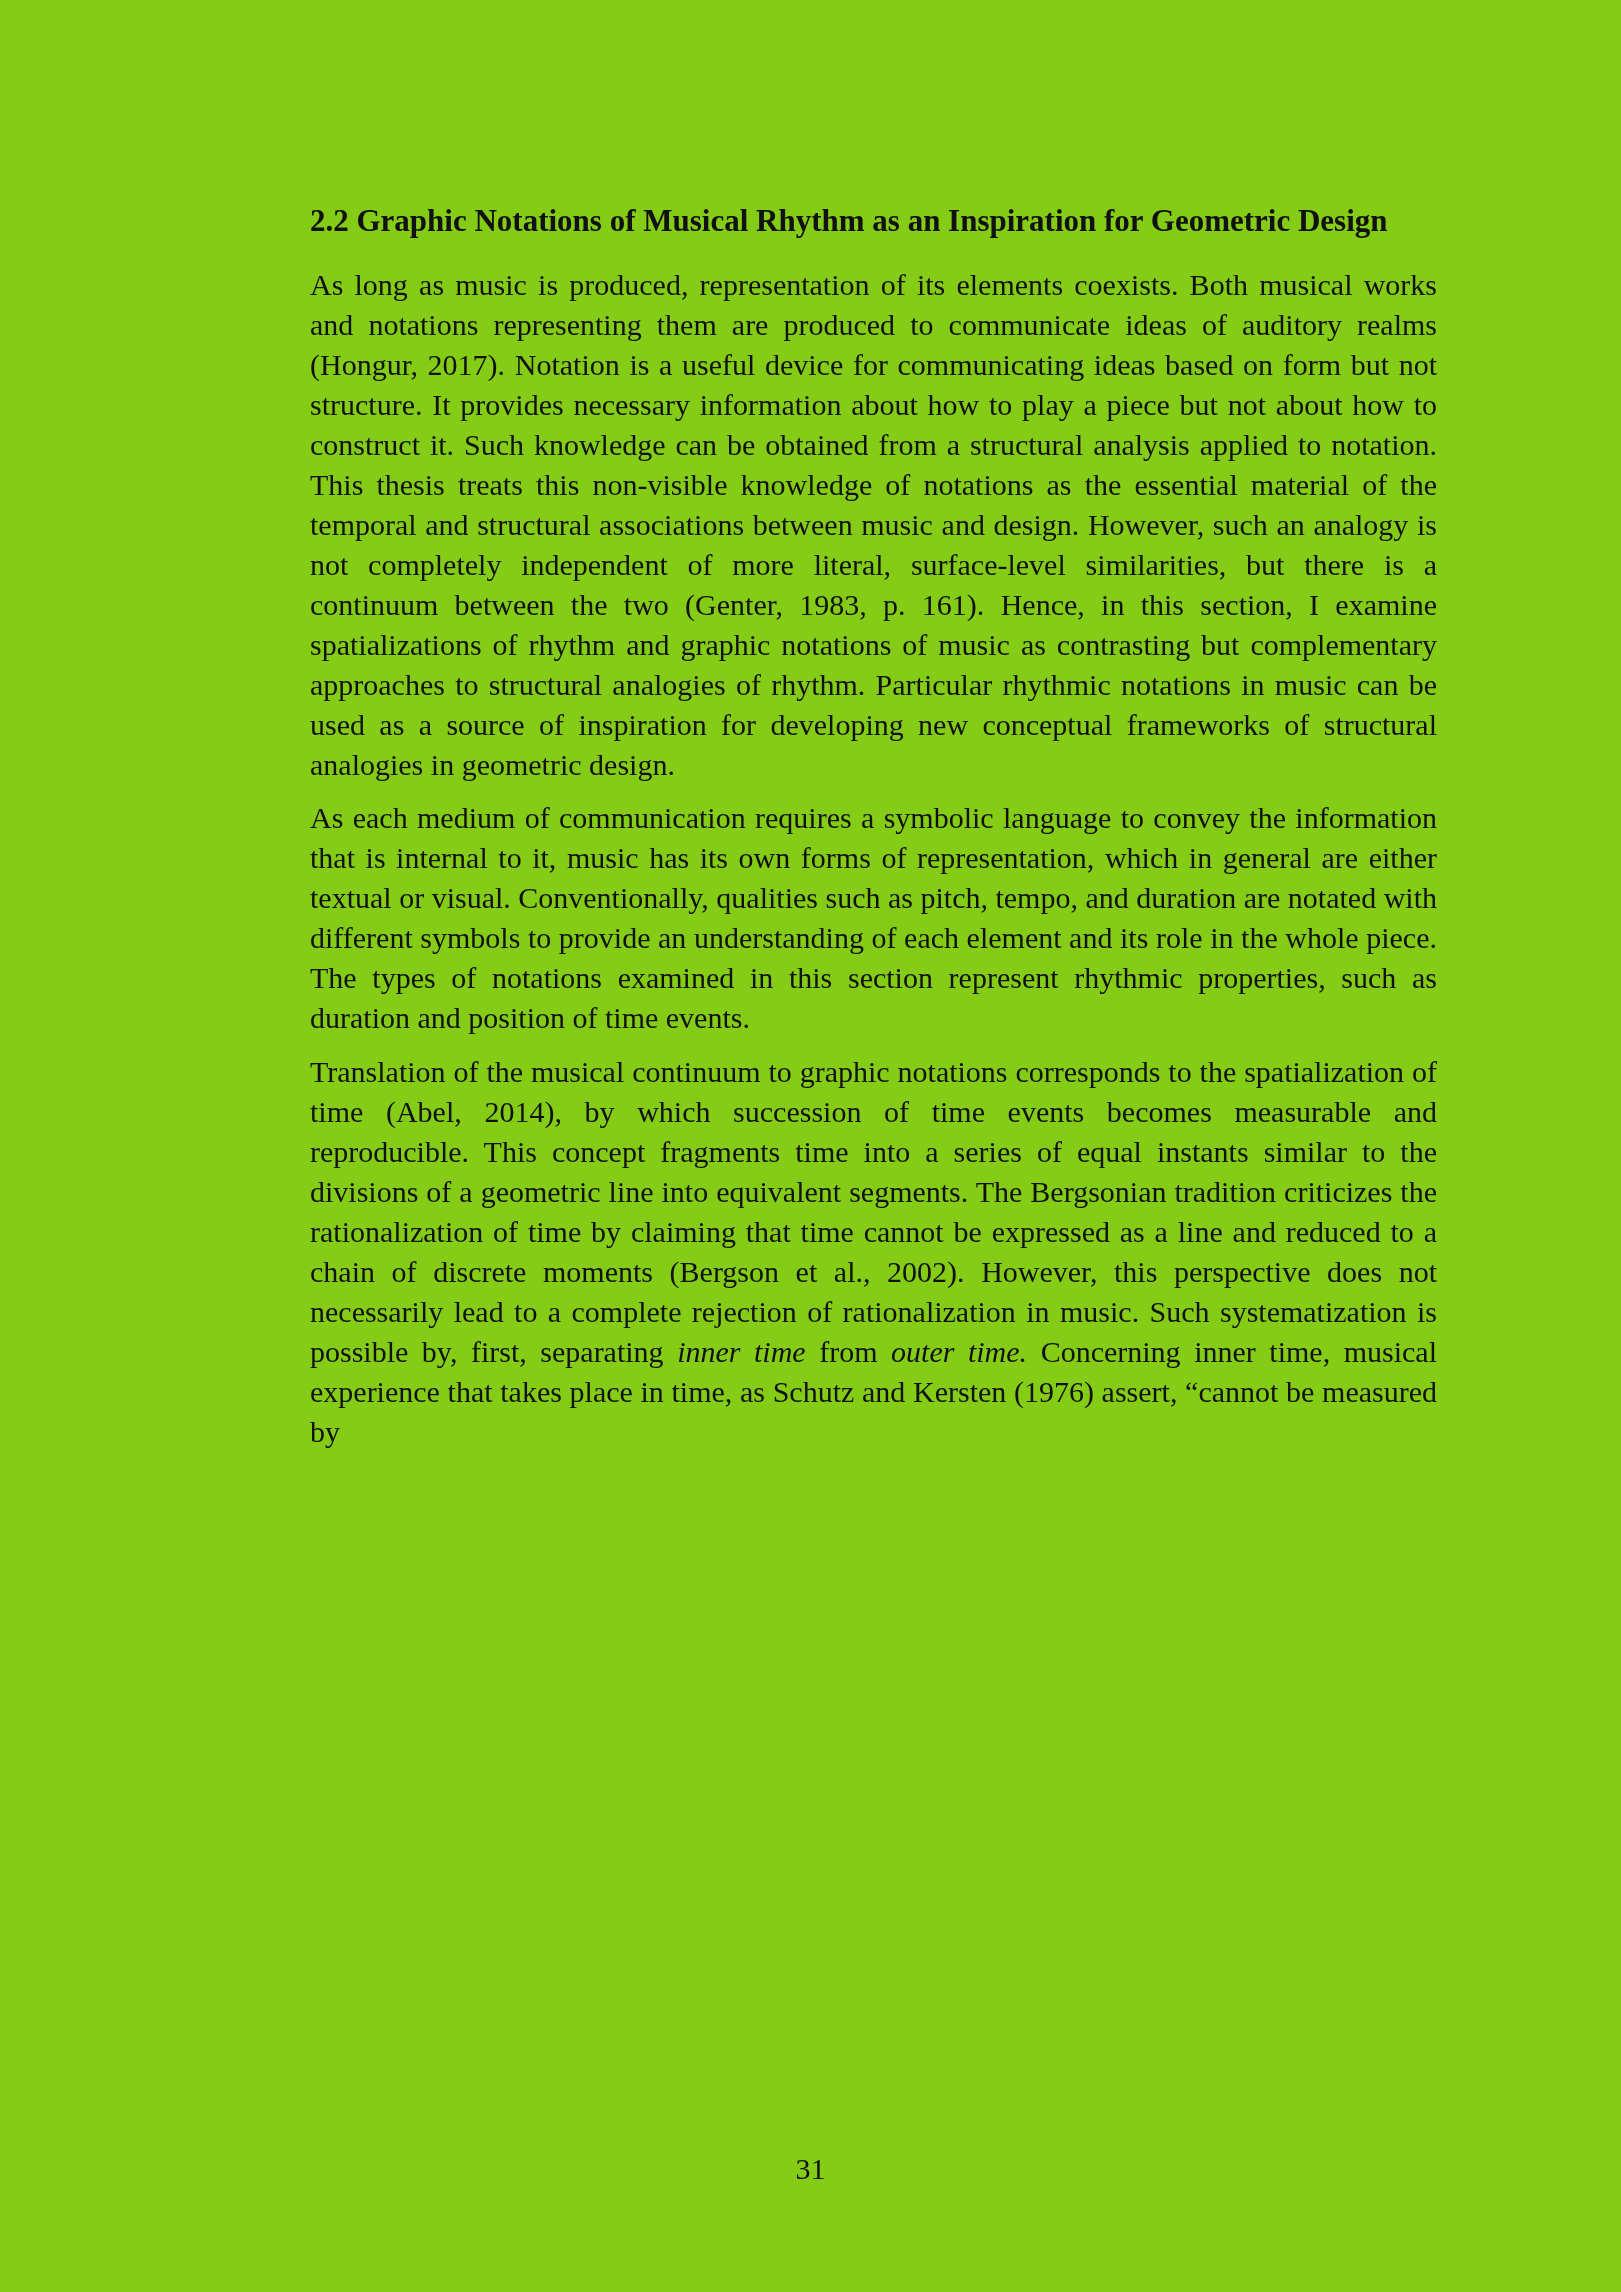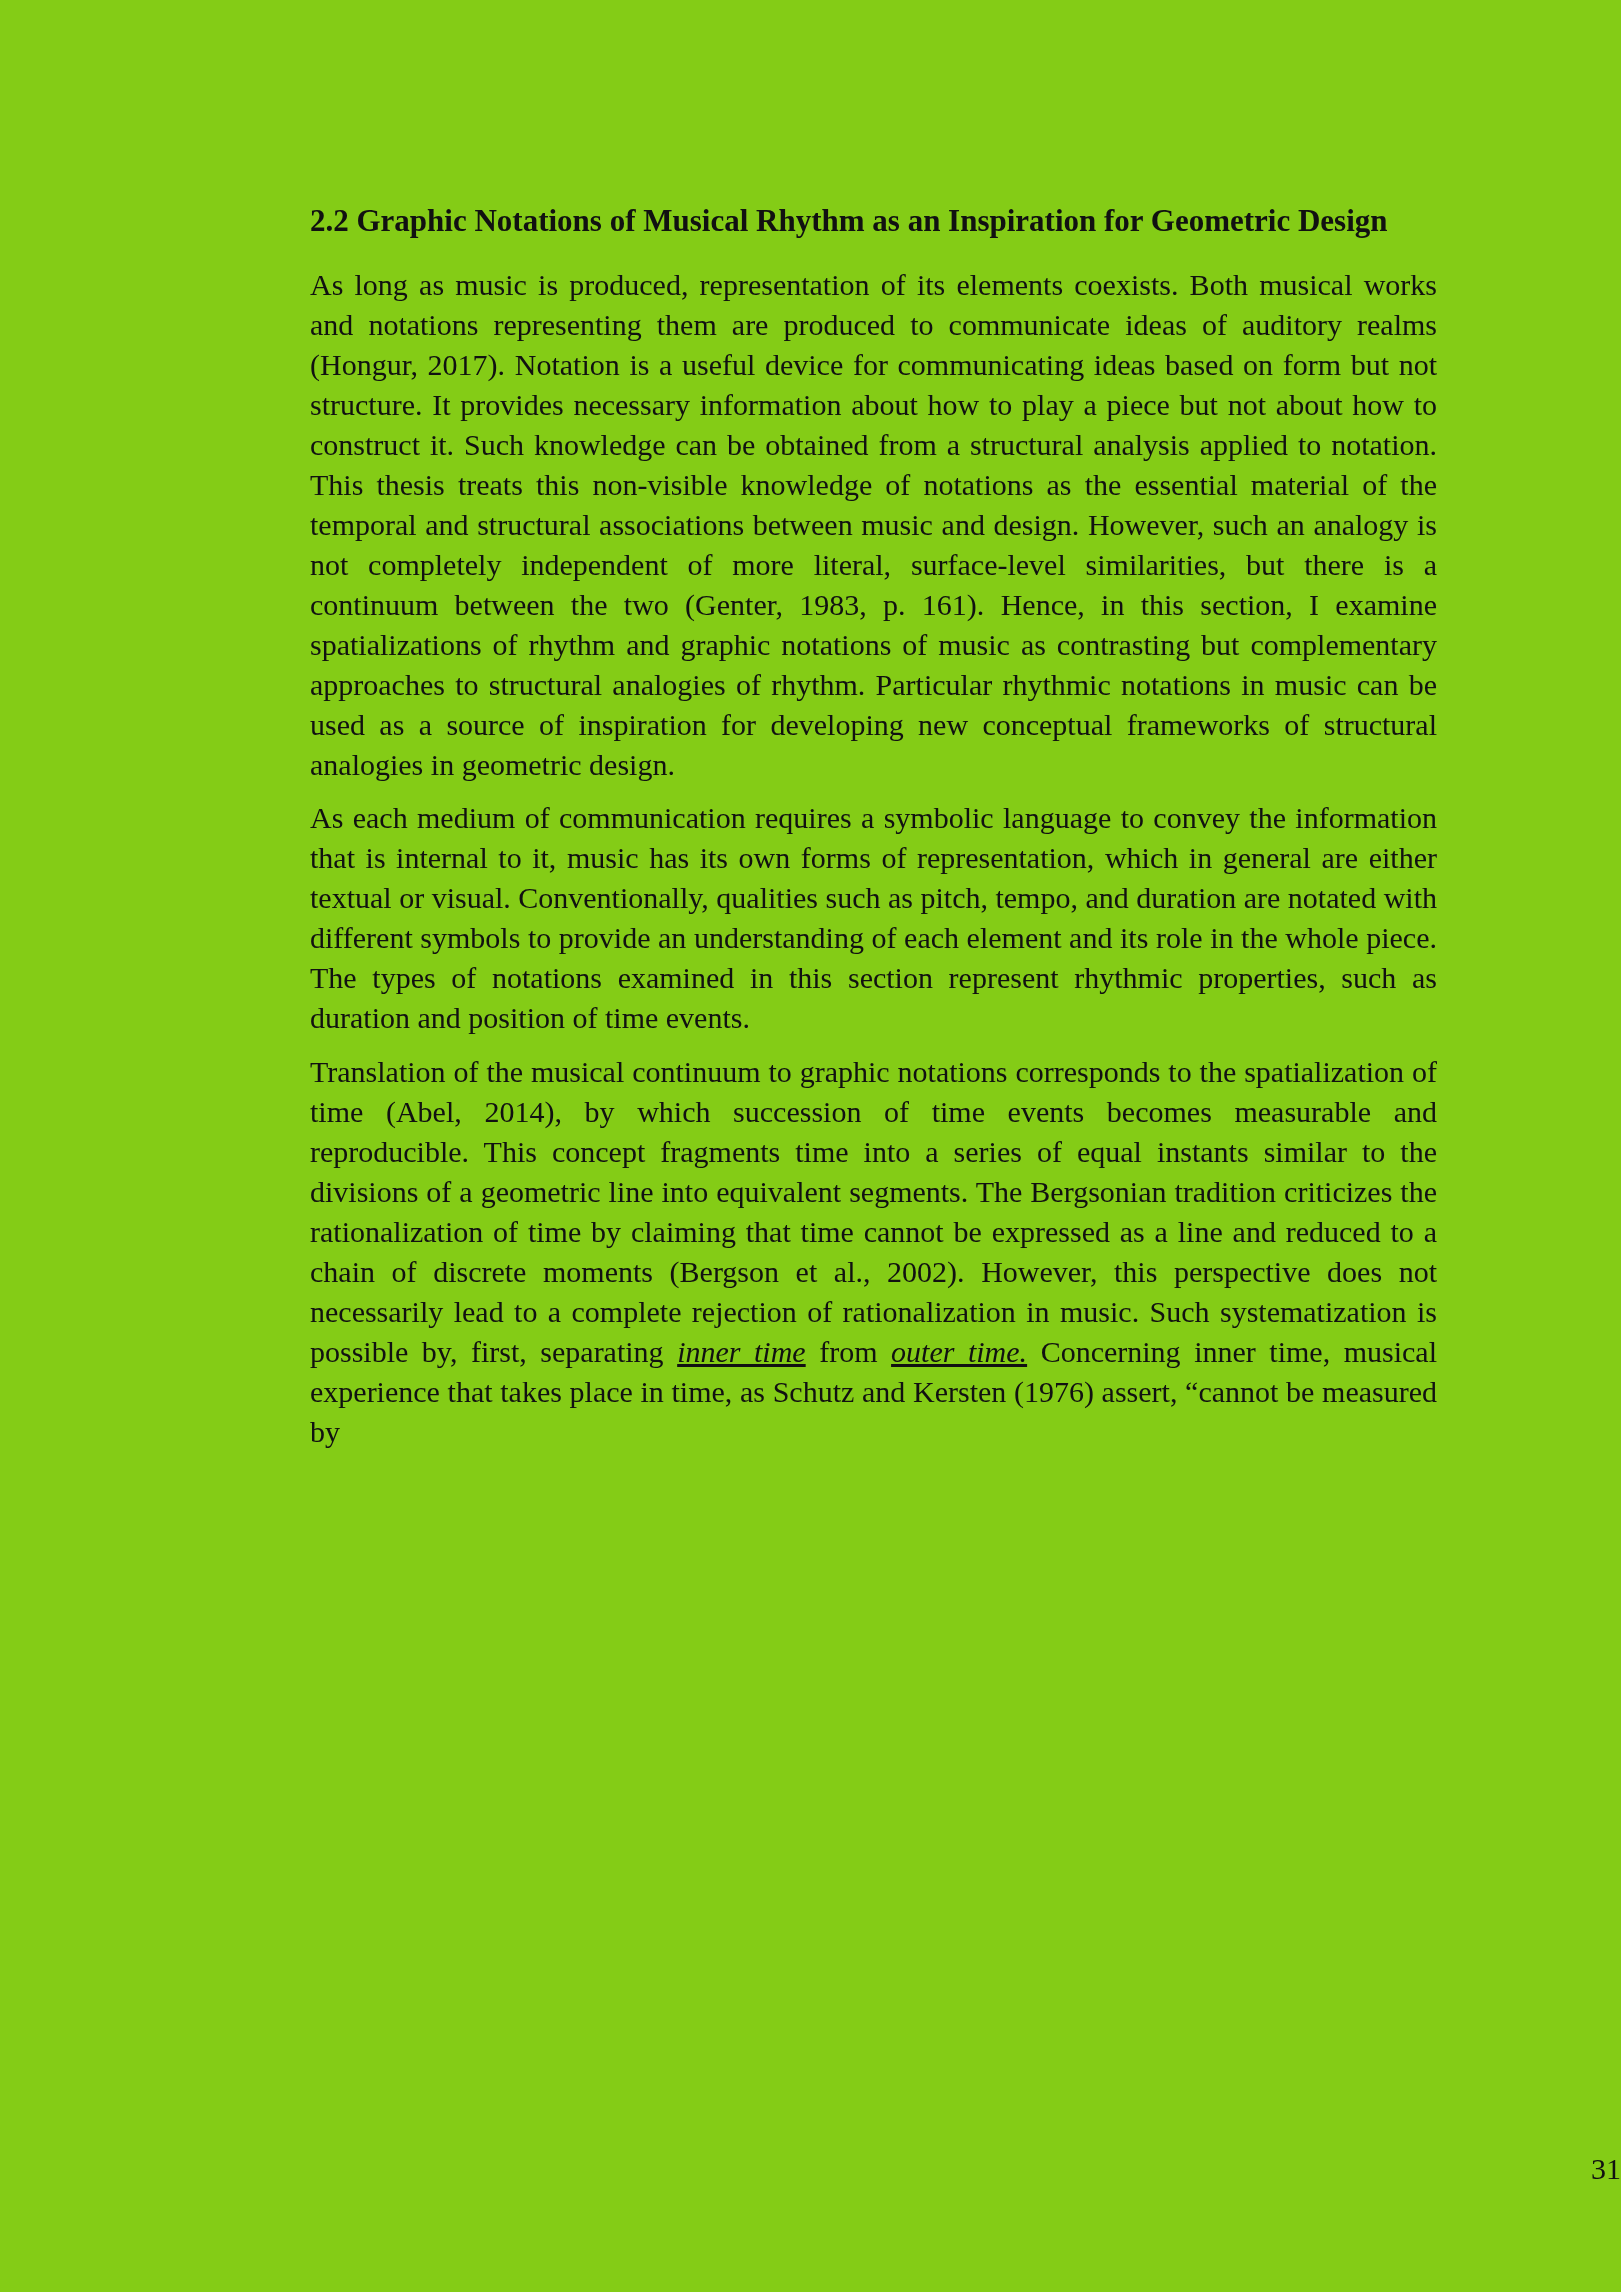--- a/index.html
+++ b/index.html
@@ -12,23 +12,23 @@
     position: absolute; left: 310px; top: 192px; width: 1127px;
   }
   .heading {
     font-weight: bold; font-size: 31px; line-height: 57px; margin: 0 0 15.7px 0;
     letter-spacing: 0px;
   }
   .para {
     font-size: 30px; line-height: 40px; text-align: justify; margin: 0 0 13.7px 0;
     text-align-last: left;
   }
-  .para em { font-style: italic; text-decoration: underline; }
+  .para em { font-style: italic; }
   .page-number {
-    position: absolute; left: 0; width: 1621px; top: 2152px; text-align: right;
+    position: absolute; left: 0; width: 1621px; top: 2152px; text-align: center;
     font-size: 30px; font-family: "Liberation Serif", "DejaVu Serif", serif; color: #111;
   }
 </style>
 </head>
 <body>
 
 <div class="page">
   <div class="content">
     <h2 class="heading">2.2 Graphic Notations of  Musical Rhythm as an Inspiration for Geometric Design</h2>
 

